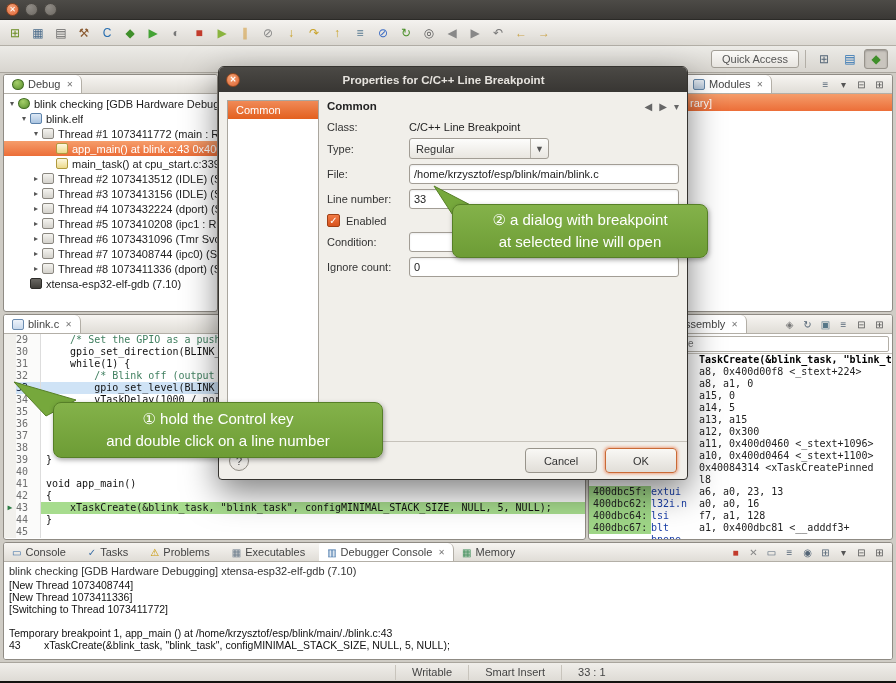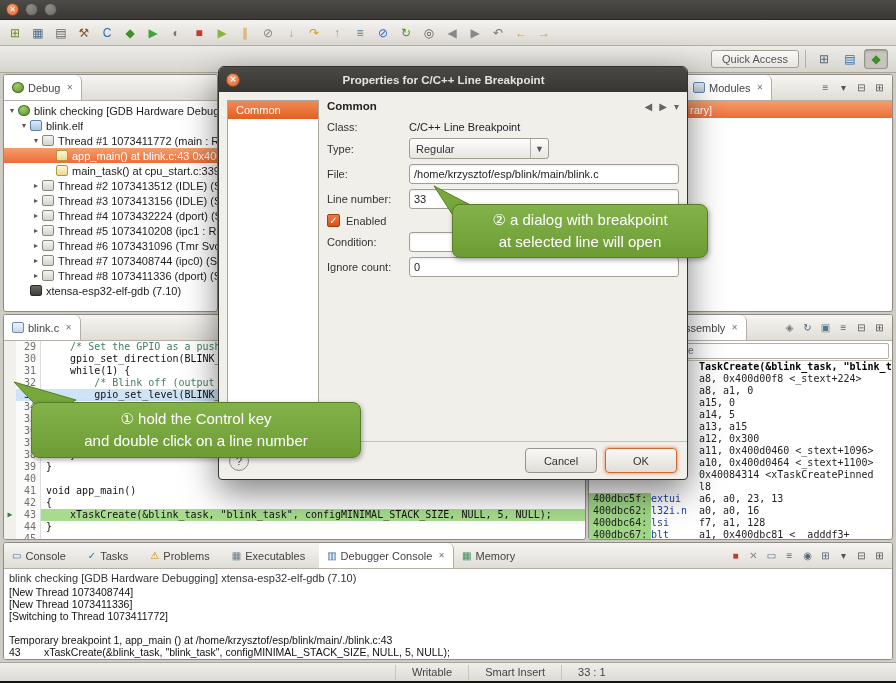--- a/index.html
+++ b/index.html
@@ -18,21 +18,21 @@
   .tbico{width:22px;height:20px;display:inline-flex;align-items:center;justify-content:center;font-size:12px;border-radius:3px}
   .toolbar2{position:absolute;left:0;top:46px;width:896px;height:27px;background:linear-gradient(#ecebe7,#d8d5cf);border-bottom:1px solid #a9a59d;display:flex;align-items:center;justify-content:flex-end;padding:0 8px;gap:6px}
   .qa-btn{border:1px solid #a39f97;border-radius:3px;background:linear-gradient(#fbfaf8,#e8e5e0);padding:2px 10px;font-size:11px;color:#555}
   .persp-sep{width:1px;height:18px;background:#b3afa7}
   .persp-icons{display:flex;gap:2px}
   .persp-ico{width:24px;height:20px;border:1px solid transparent;border-radius:3px;display:flex;align-items:center;justify-content:center;font-size:12px;color:#4a6b3a}
   .persp-ico.pressed{background:#c9c5be;border-color:#98948c;box-shadow:inset 0 1px 2px rgba(0,0,0,.25)}
 
   
   .panel{position:absolute;background:#fff;border:1px solid #8f8b84;border-radius:3px;overflow:hidden;display:flex;flex-direction:column}
-  .tabbar{height:26px;flex:none;background:linear-gradient(#f7f5f2,#e0ddd7);border-bottom:1px solid #b3afa7;display:flex;align-items:stretch;font-size:11px;color:#444}
+  .tabbar{height:19px;flex:none;background:linear-gradient(#f7f5f2,#e0ddd7);border-bottom:1px solid #b3afa7;display:flex;align-items:stretch;font-size:11px;color:#444}
   .tab{display:flex;align-items:center;gap:4px;padding:0 8px;white-space:nowrap}
   .tab.active{background:#fff;border-right:1px solid #b3afa7;border-radius:2px 6px 0 0}
   .tclose{font-size:8px;color:#777;margin-left:2px}
   .hdr-btns{margin-left:auto;display:flex;align-items:center;gap:3px;padding-right:5px;color:#555;font-size:10px}
   .hdr-ico{width:15px;text-align:center}
   .ctabs{display:flex}
 
   #debug-panel{left:3px;top:74px;width:215px;height:238px}
   #modules-panel{left:588px;top:74px;width:305px;height:238px}
   #editor-panel{left:3px;top:314px;width:583px;height:226px}
@@ -61,21 +61,21 @@
   .tlabel{overflow:hidden}
 
   
   .mod-tab{margin-left:96px}
   .mod-row{height:17px;background:linear-gradient(#f59d6b,#ec6e38);color:#fff;font-size:11px;display:flex;align-items:center;padding-left:101px}
 
   
   .editor-body{flex:1;overflow:hidden;font-family:"DejaVu Sans Mono",monospace;font-size:10px;line-height:12px;color:#111}
   .eline{display:flex;height:12px;white-space:pre}
   .gut-mark{width:12px;flex:none;background:#f1f0ec;color:#2d7d46;font-size:8px;line-height:12px;text-align:center}
-  .gut-num{width:25px;flex:none;text-align:right;padding-right:4px;color:#6f6f6f;background:#fbfbfa;border-right:1px solid #ddd}
+  .gut-num{width:25px;flex:none;padding-right:4px;color:#6f6f6f;background:#fbfbfa;border-right:1px solid #ddd}
   .gut-num.num-sel{background:#cfe3f6;color:#223355}
   .etext{flex:1;padding-left:5px;overflow:hidden}
   .eline.cmt .etext{color:#3f7f5f}
   .eline.cur .etext{background:#a7dc8e}
   .eline.selline .etext{background:#cfe3f6}
 
   
   .locbar{height:20px;flex:none;border-bottom:1px solid #c5c1ba;display:flex;align-items:center;background:#fff;padding:0 3px;gap:4px}
   .locbar input{flex:1;border:1px solid #b3afa7;border-radius:2px;height:16px;font-size:10px;padding:0 4px;color:#333;background:#fff;outline:none;font-family:"Liberation Sans",sans-serif}
   .loc-ico{font-size:10px;color:#777}
@@ -122,21 +122,21 @@
   .chkrow{display:flex;align-items:center;gap:6px;grid-column:1 / span 2}
   .chk{width:13px;height:13px;border-radius:2px;background:linear-gradient(#f07a45,#d8531d);border:1px solid #a03f14;color:#fff;font-size:10px;line-height:11px;text-align:center;flex:none}
   .dlg-footer{flex:none;height:38px;border-top:1px solid #c6c2ba;display:flex;align-items:center;padding:0 10px;gap:8px}
   .help-btn{width:20px;height:20px;border-radius:50%;border:1px solid #8f8b83;background:linear-gradient(#fafaf8,#e4e1db);color:#444;display:flex;align-items:center;justify-content:center;font-size:11px}
   .dlg-spacer{flex:1}
   .dlg-btn{min-width:72px;height:25px;border:1px solid #98948b;border-radius:4px;background:linear-gradient(#f9f8f5,#e1ded8);font-size:11px;color:#333;display:flex;align-items:center;justify-content:center}
   .dlg-btn.default{box-shadow:0 0 3px 1px rgba(233,98,44,.55);border-color:#c96a35}
 
   
   .callout{position:absolute;z-index:60;background:linear-gradient(#84b24a,#6d9c35);border:1px solid #567f27;border-radius:8px;color:#fff;text-align:center;font-size:15px;line-height:1.45;display:flex;flex-direction:column;justify-content:center;box-shadow:1px 2px 5px rgba(0,0,0,.35)}
-  #callout1{left:31px;top:402px;width:330px;height:56px}
+  #callout1{left:53px;top:402px;width:330px;height:56px}
   #callout2{left:452px;top:204px;width:256px;height:54px}
   .callout-tail{position:absolute;z-index:59}
   #tail1{left:10px;top:376px}
   #tail2{left:426px;top:182px}
 </style>
 </head>
 <body>
 
 <div class="titlebar">
   <span class="winbtn close">✕</span>

